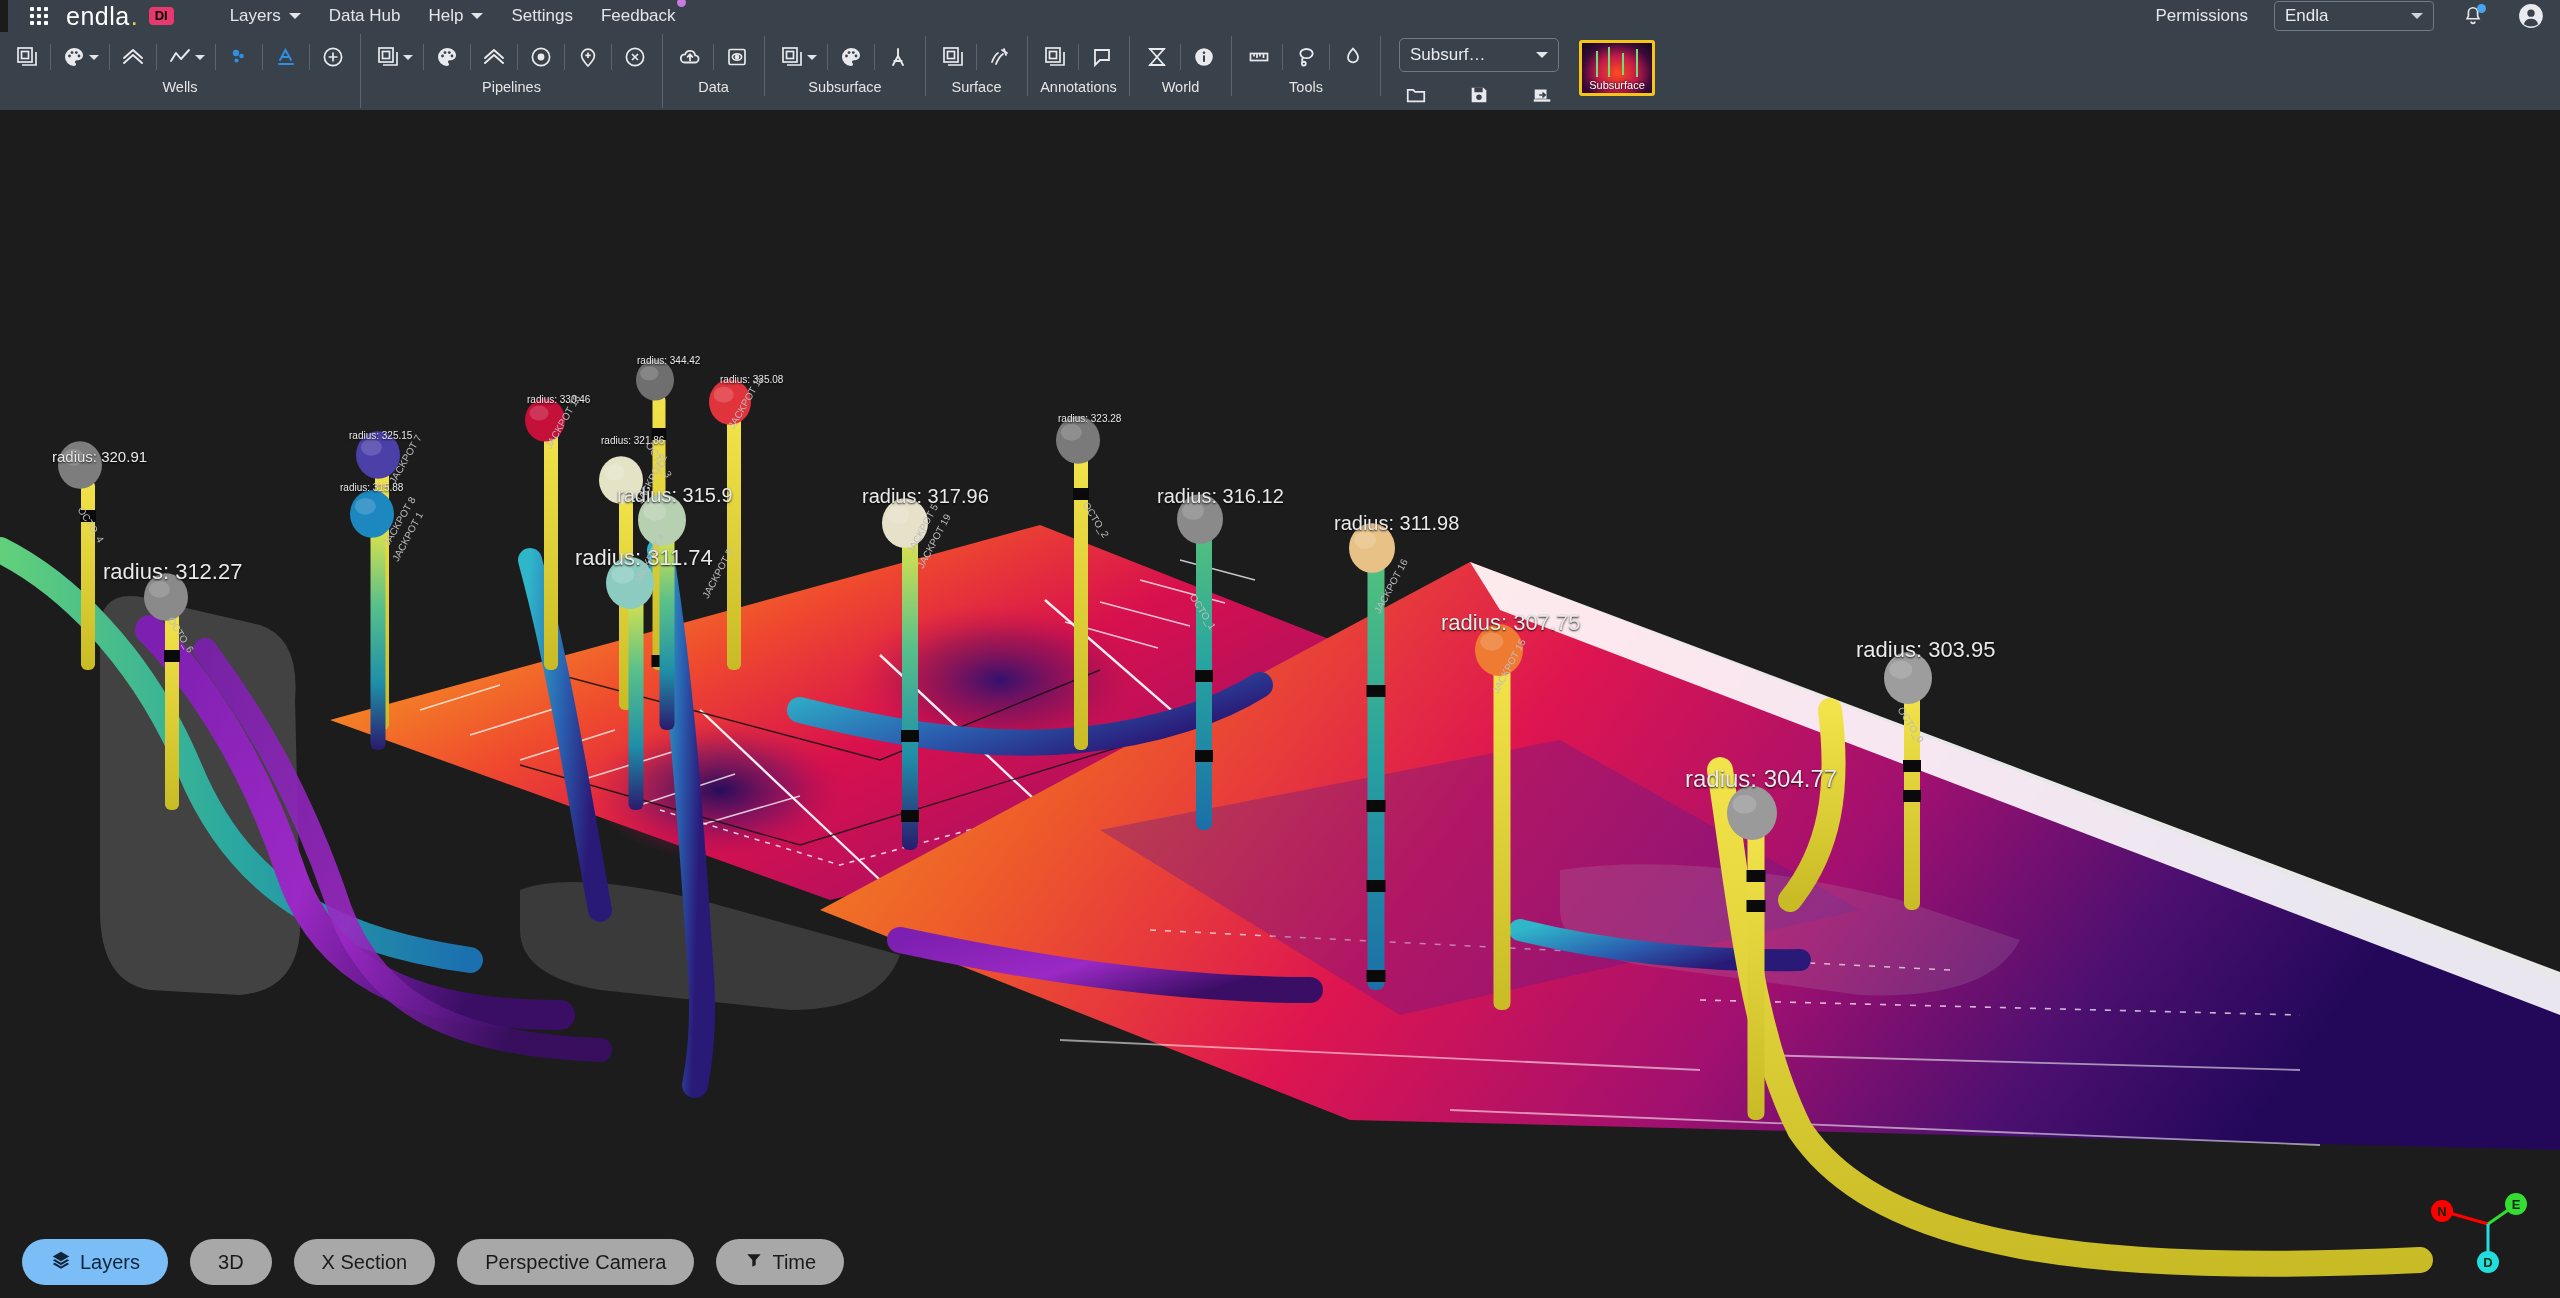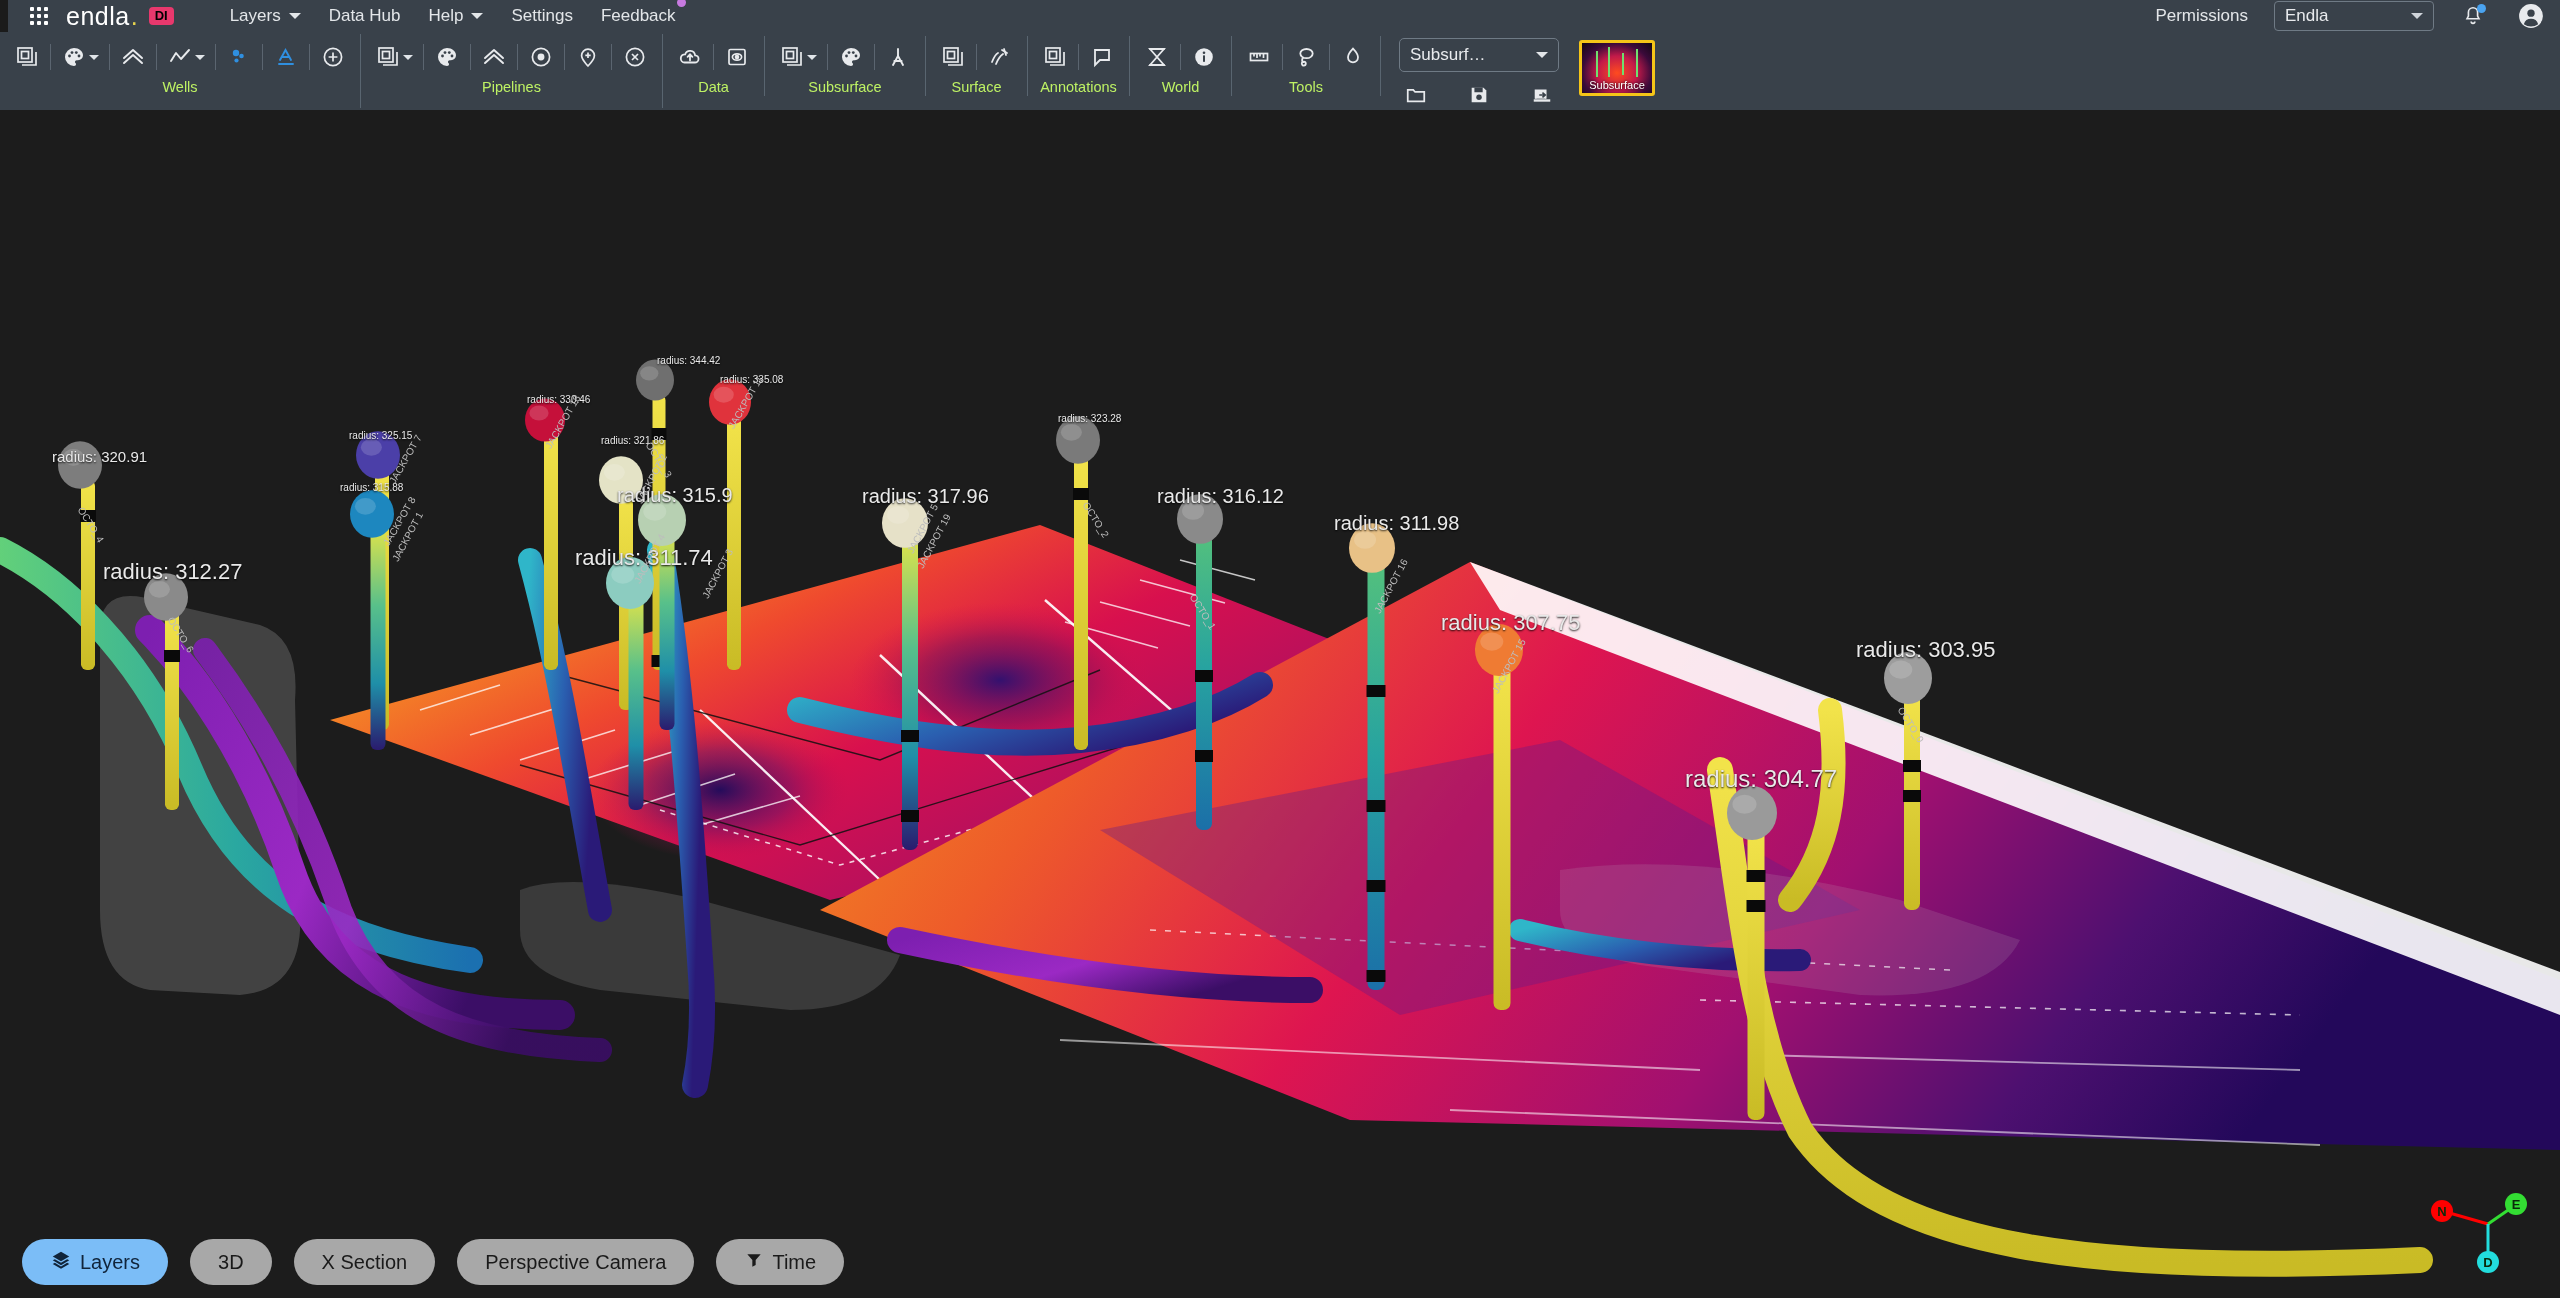--- a/index.html
+++ b/index.html
@@ -47,21 +47,21 @@
   .perm-select .caret { border-top-color:#cfd4da;}
   .icon-btn { width:38px;height:32px; display:flex;align-items:center;justify-content:center; cursor:pointer; position:relative; margin-left:8px;}
   .bell-badge{position:absolute;top:4px;right:6px;width:9px;height:9px;border-radius:50%;background:#4aa3f0;}
   
   .toolbar {
     position:absolute; top:32px; left:0; width:2560px; height:78px;
     background:#39414a; display:flex; align-items:flex-start; z-index: 38;
   }
   .tb-group { display:flex; flex-direction:column; align-items:center; height:78px; position:relative;}
   .tb-icons { display:flex; align-items:center; height: 50px; padding: 0 10px; }
-  .tb-label { color:#bef264; font-size:14.5px; line-height:1; margin-top: -2px;}
+  .tb-label { color:#e5e5e5; font-size:14.5px; line-height:1; margin-top: -2px;}
   .tb-sep { width:1px; height:60px; background:#596570; margin-top:4px; }
   .tb-sep.tall { height: 74px; margin-top: 2px; }
   .ti {
     width: 34px; height: 34px; display:flex; align-items:center;justify-content:center;
     cursor:pointer; border-radius:3px;
   }
   .ti svg{display:block;}
   .mini-caret { width:0;height:0;border-left:5px solid transparent;border-right:5px solid transparent;
     border-top:5px solid #e1e5e9; margin-left:-2px; margin-right:4px; cursor:pointer;}
   .divline{width:1px;height:26px;background:#5b6570;margin:0 6px;}
@@ -716,21 +716,21 @@
         <div class="lbl" style="left: 1334px; top: 402px; font-size: 20px;">radius: 311.98</div>
         <div class="lbl" style="left: 1441px; top: 500px; font-size: 22px;">radius: 307.75</div>
         <div class="lbl" style="left: 1685px; top: 655px; font-size: 24px;">radius: 304.77</div>
         <div class="lbl" style="left: 1856px; top: 527px; font-size: 22px;">radius: 303.95</div>
       </div>
     <div id="labels-small">
         <div class="lbl" style="left: 52px; top: 338px; font-size: 15px;">radius: 320.91</div>
         <div class="lbl" style="left: 349px; top: 320px; font-size: 10px;">radius: 325.15</div>
         <div class="lbl" style="left: 340px; top: 372px; font-size: 10px;">radius: 315.88</div>
         <div class="lbl" style="left: 527px; top: 284px; font-size: 10px;">radius: 330.46</div>
-        <div class="lbl" style="left: 637px; top: 245px; font-size: 10px; margin-left: 20px;">radius: 344.42</div>
+        <div class="lbl" style="left: 637px; top: 245px; font-size: 10px;">radius: 344.42</div>
         <div class="lbl" style="left: 720px; top: 264px; font-size: 10px;">radius: 335.08</div>
         <div class="lbl" style="left: 601px; top: 325px; font-size: 10px;">radius: 321.86</div>
         <div class="lbl" style="left: 1058px; top: 303px; font-size: 10px;">radius: 323.28</div>
       </div>
     <div id="well-names">
         <div class="wname" style="left: 85px; top: 395px; font-size: 10px; transform: rotate(58deg); transform-origin: 0px 0px;">OCTO_4</div>
         <div class="wname" style="left: 175px; top: 505px; font-size: 10px; transform: rotate(58deg); transform-origin: 0px 0px;">OCTO_6</div>
         <div class="wname" style="left: 387px; top: 370px; font-size: 10px; transform: rotate(-60deg); transform-origin: 0px 0px;">JACKPOT 7</div>
         <div class="wname" style="left: 381px; top: 432px; font-size: 10px; transform: rotate(-60deg); transform-origin: 0px 0px;">JACKPOT 8</div>
         <div class="wname" style="left: 543px; top: 335px; font-size: 10px; transform: rotate(-60deg); transform-origin: 0px 0px;">JACKPOT 18</div>

